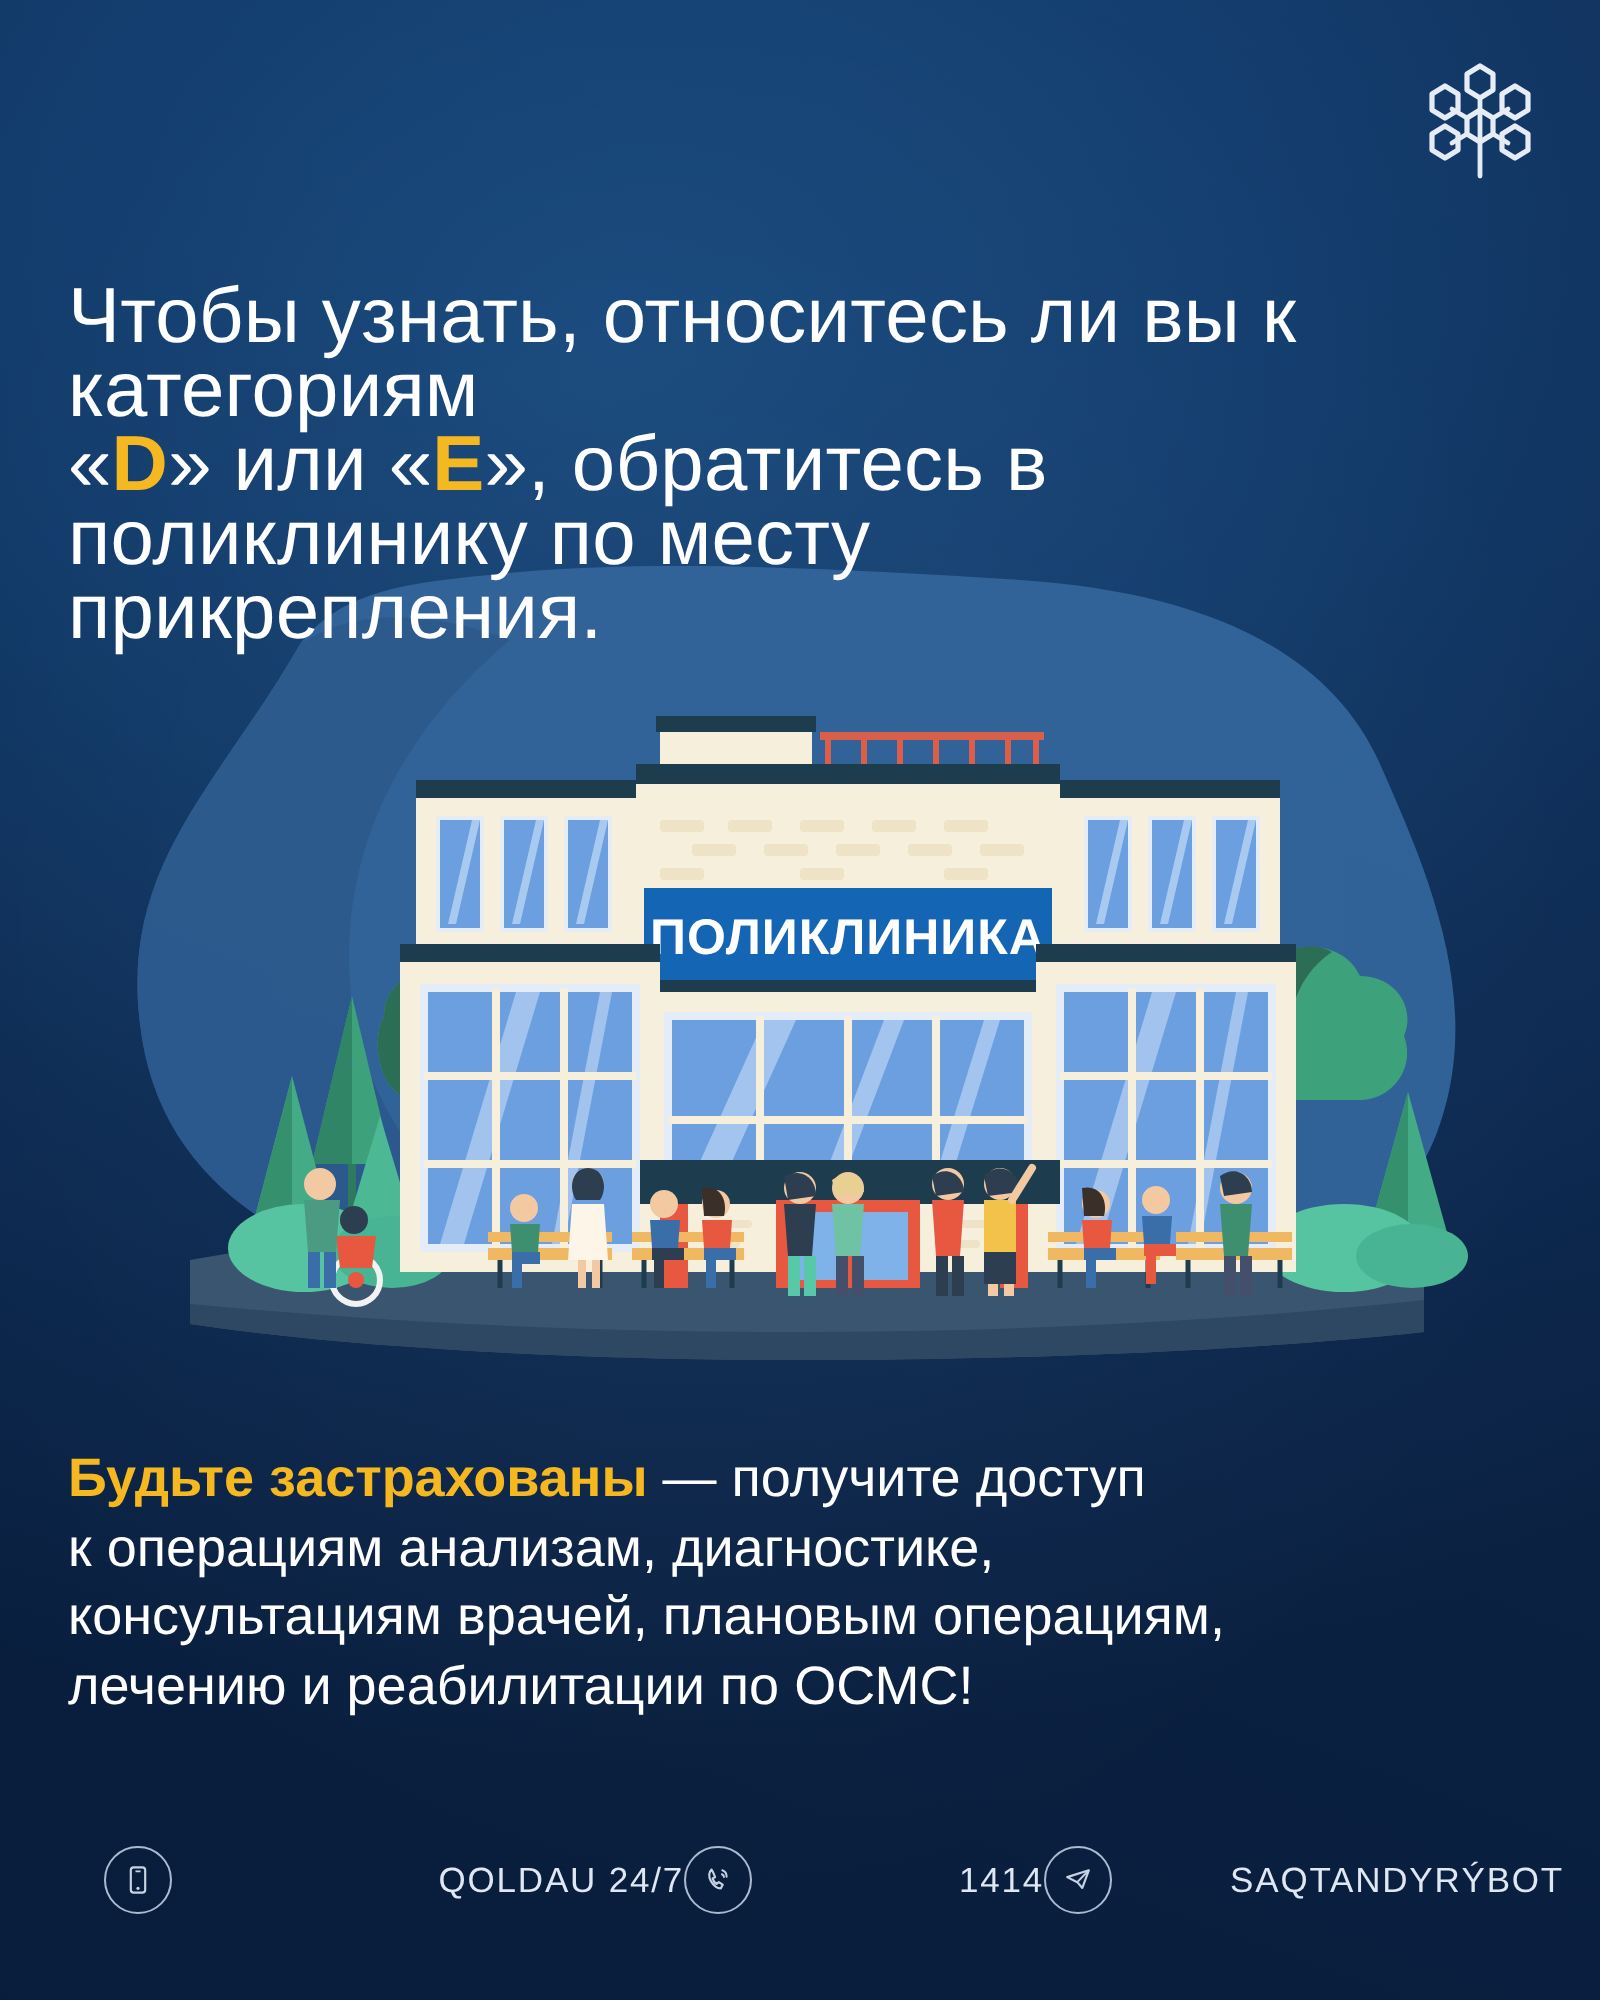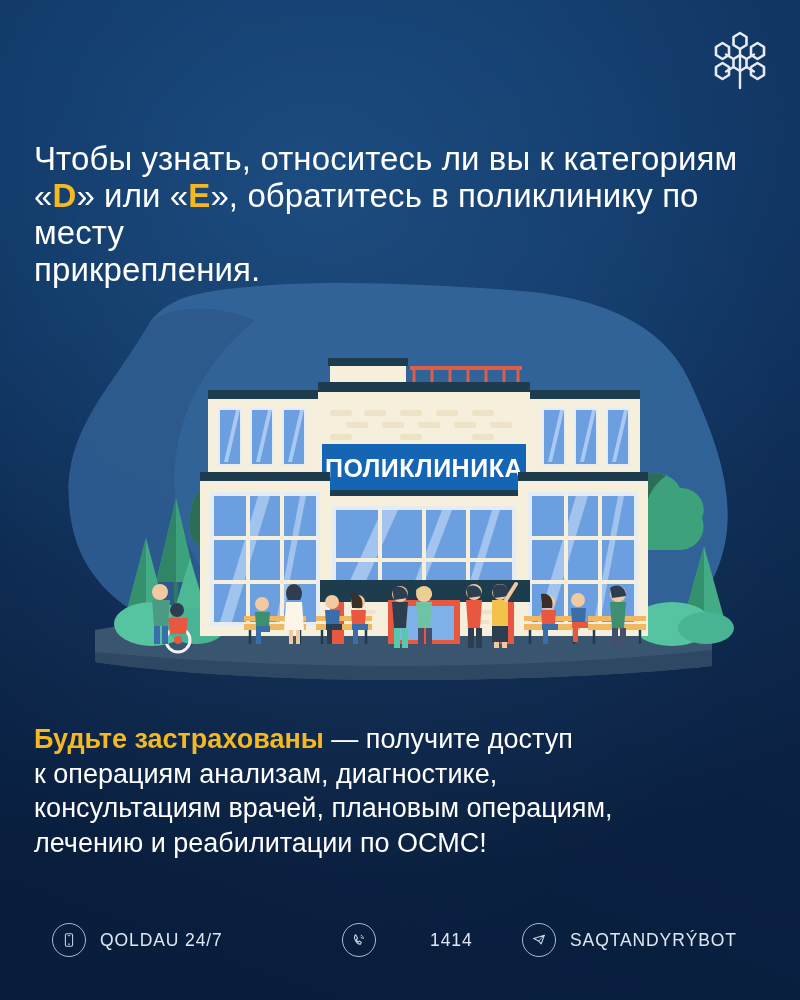--- a/index.html
+++ b/index.html
@@ -36,21 +36,21 @@
     height: 62px;
   }
 
   
   .headline {
     position: absolute;
     left: 34px;
     top: 140px;
     width: 720px;
     color: #ffffff;
-    font-size: 33px;
+    font-size: 39px;
     line-height: 37px;
     font-weight: 400;
     letter-spacing: 0.1px;
     z-index: 4;
   }
   .hl-accent { color: #f5b820; font-weight: 700; }
 
   
   .illus {
     position: absolute;
@@ -86,20 +86,21 @@
     display: flex;
     align-items: center;
     padding-left: 52px;
     box-sizing: border-box;
     z-index: 4;
   }
   .foot-item {
     display: flex;
     align-items: center;
     color: #e9eef6;
+    justify-content: space-between;
   }
   .foot-item.i0 { width: 290px; }
   .foot-item.i1 { width: 180px; gap: 40px; }
   .foot-item.i2 { width: 260px; }
   .foot-icon {
     width: 32px;
     height: 32px;
     flex: 0 0 32px;
     border-radius: 50%;
     border: 1.4px solid #b9c8dd;

